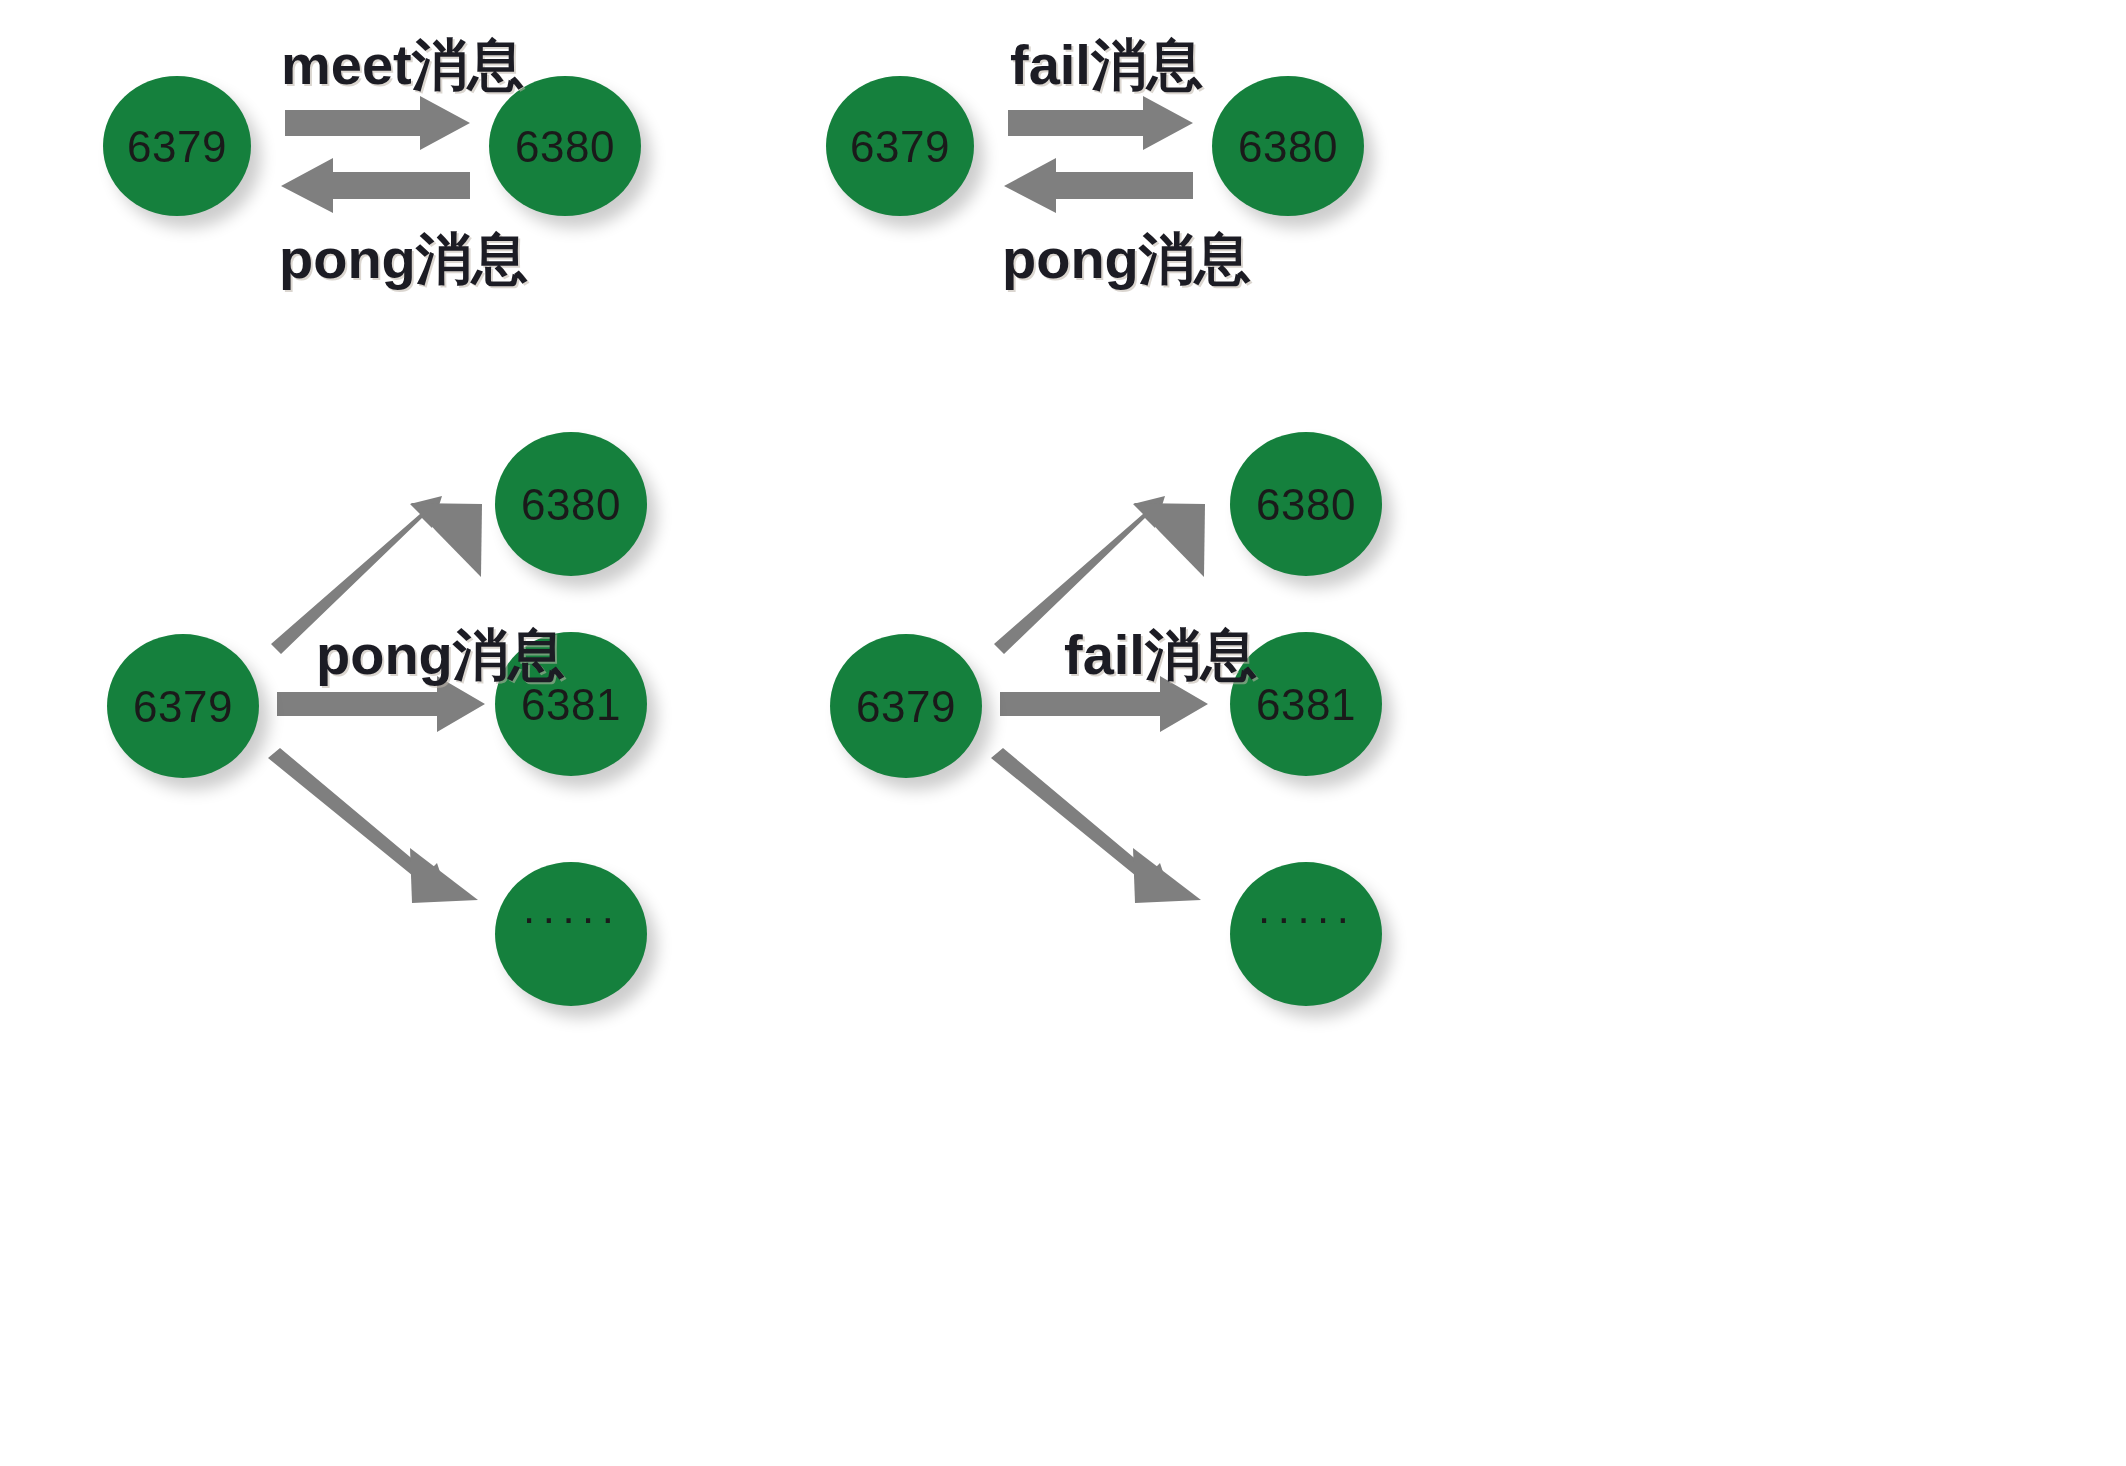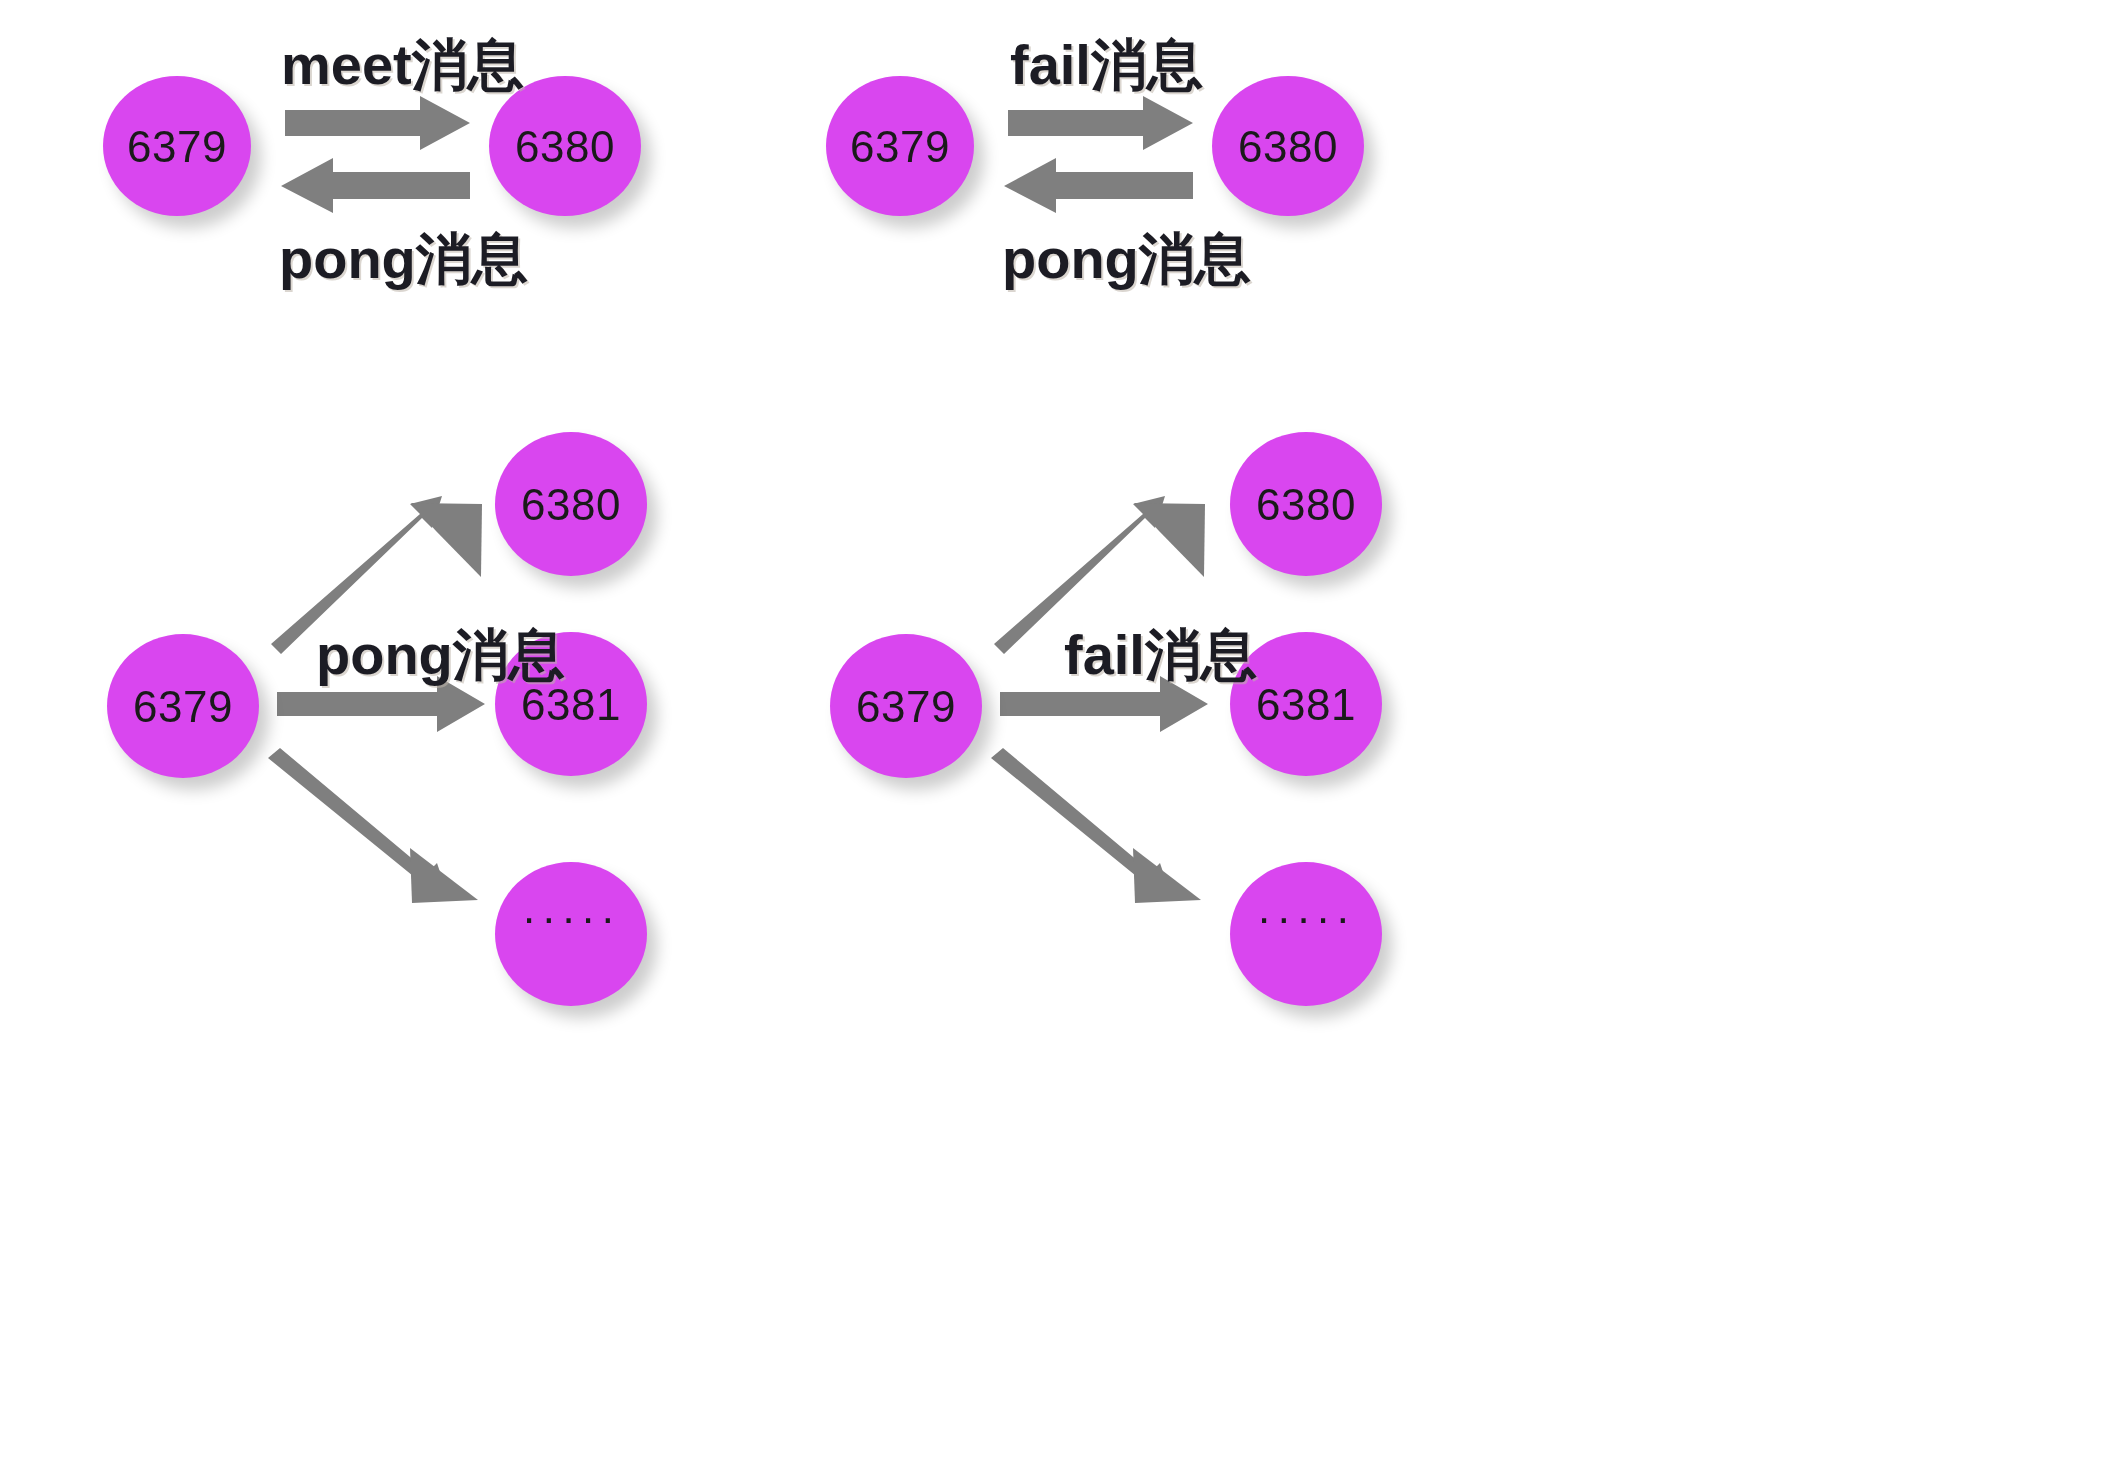--- a/index.html
+++ b/index.html
@@ -18,21 +18,21 @@
     background: #ffffff;
     overflow: hidden;
   }
   .panel {
     position: absolute;
   }
   
   .node {
     position: absolute;
     border-radius: 50%;
-    background: #d946ef;
+    background: #15803d;
     display: flex;
     align-items: center;
     justify-content: center;
     color: #1a1a1a;
     font-size: 44px;
     font-weight: 400;
     letter-spacing: 0.5px;
     box-shadow: 10px 12px 16px rgba(0,0,0,0.20);
     font-family: "Liberation Sans", "DejaVu Sans", sans-serif;
     user-select: none;

